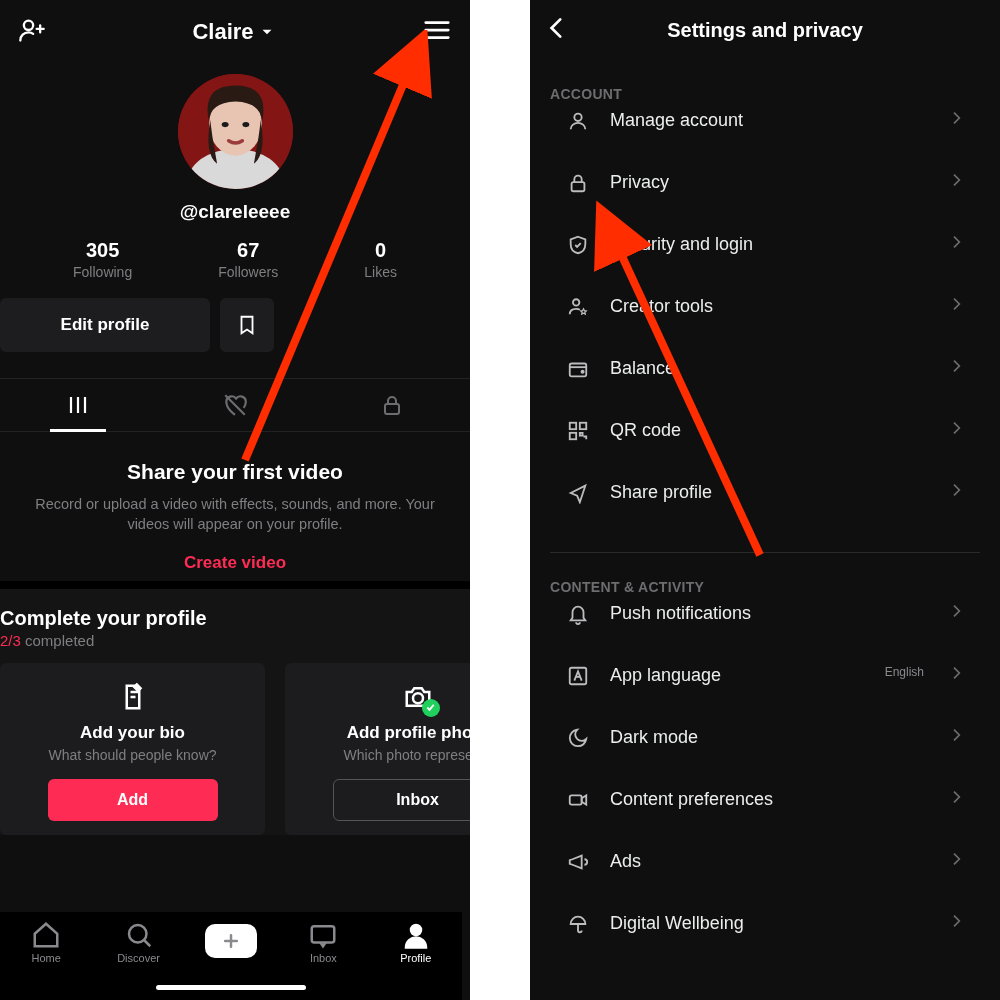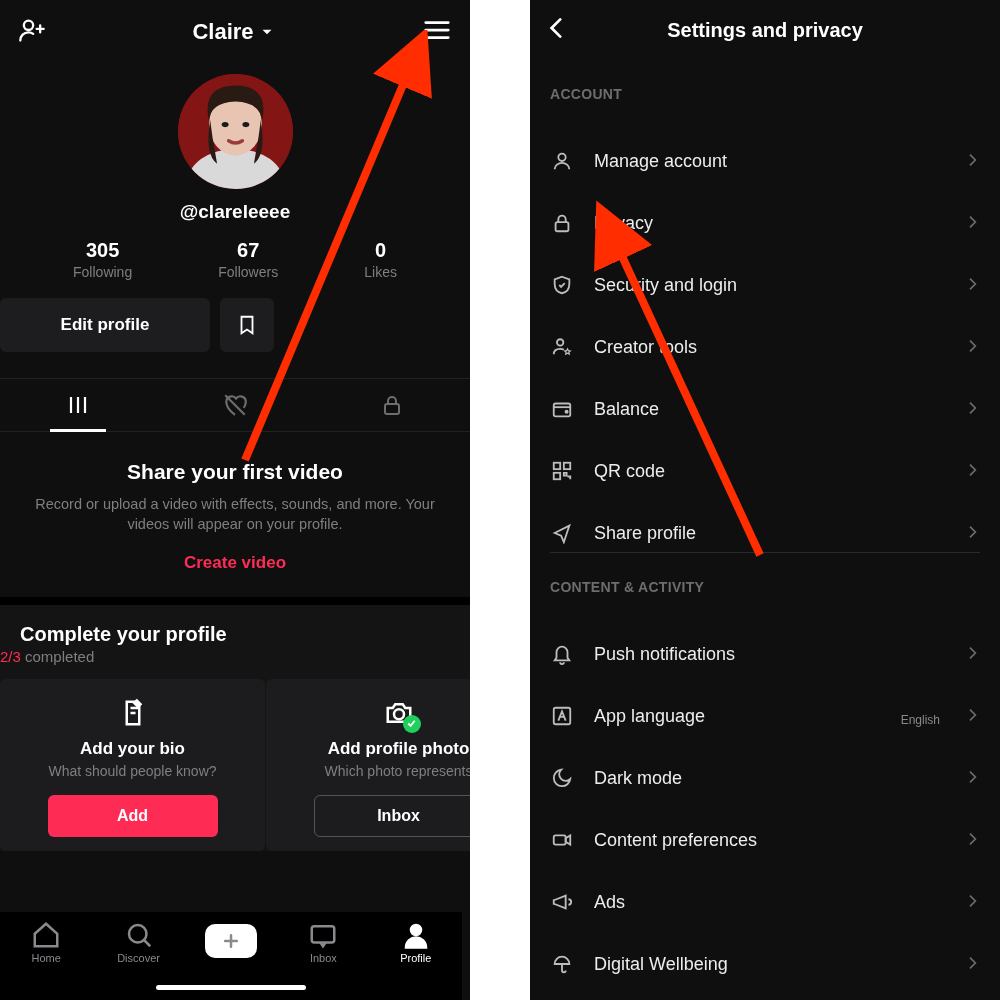--- a/index.html
+++ b/index.html
@@ -22,29 +22,29 @@
   .stat .num { font-size: 20px; font-weight: 700; }
   .stat .lbl { font-size: 14px; color: #7f7f82; margin-top: 2px; }
   .edit-row { display: flex; justify-content: flex-start; gap: 10px; padding-bottom: 26px; }
   .edit-btn { background: #1d1d1f; color: #fff; font-size: 17px; font-weight: 600; border: 0; border-radius: 6px; height: 54px; width: 210px; }
   .bmk-btn { background: #1d1d1f; border: 0; border-radius: 6px; height: 54px; width: 54px; display:flex; align-items:center; justify-content:center;}
   .tabbar { display: flex; border-top: 1px solid #222; border-bottom: 1px solid #222; height: 54px; }
   .tabbar .tab { flex: 1; display: flex; align-items: center; justify-content: center; position: relative; }
   .tabbar .tab.active::after { content: ""; position: absolute; bottom: -1px; left: 50%; transform: translateX(-50%); width: 56px; height: 3px; background: #fff; }
   .tabbar svg { stroke: #6d6d70; }
   .tabbar .tab.active svg { stroke: #fff; }
-  .share-block { text-align: center; padding: 28px 28px 24px; }
+  .share-block { text-align: center; padding: 28px 28px 8px; }
   .share-block h2 { font-size: 21px; font-weight: 700; margin-bottom: 10px; }
   .share-block p { font-size: 14.5px; color: #7f7f82; line-height: 1.4; }
   .create-link { color: #fe2c55; font-size: 17px; font-weight: 700; margin-top: 18px; display: inline-block; }
   .complete { background: #141415; padding: 18px 0 0 0; border-top: 8px solid #000;}
-  .complete h3 { font-size: 20px; font-weight: 700; padding: 0 0 2px 0; margin-left: 20px;}
+  .complete h3 { font-size: 20px; font-weight: 700; padding: 0 0 2px 0;}
   .complete .sub { font-size: 15px; color: #7f7f82; }
   .complete .sub .done { color: #fe2c55; }
-  .cards { display: flex; gap: 1px; margin-top: 14px; overflow: hidden;}
+  .cards { display: flex; gap: 20px; margin-top: 14px; overflow: hidden;}
   .card { background: #1c1c1e; border-radius: 6px; width: 265px; flex-shrink:0; text-align: center; padding: 16px 10px 14px; }
   .card .ic { height: 36px; margin-bottom: 8px; display:flex; align-items:center; justify-content:center; position:relative;}
   .card .ct { font-size: 17px; font-weight: 700; margin-bottom: 4px; color:#fff;}
   .card .cs { font-size: 14px; color: #7f7f82; margin-bottom: 16px; }
   .card .cb { width: 170px; height: 42px; border-radius: 6px; font-size: 16px; font-weight: 700; border: 0; }
   .cb-primary { background: #fe2c55; color: #fff; }
   .cb-outline { background: transparent; color: #fff; border: 1.5px solid #555 !important; }
   .green-check { position:absolute; right: calc(50% - 22px); bottom: -2px; width:18px; height:18px; border-radius:50%; background:#20d05c; display:flex; align-items:center; justify-content:center;}
   .bottom-nav { position: absolute; bottom: 0; left: 0; right: 8px; height: 88px; background: #000; display: flex; align-items: flex-start; justify-content: space-around; padding-top: 8px;}
   .bn-item { text-align: center; color: #8a8a8e; font-size: 11px; display:flex; flex-direction:column; align-items:center; gap:2px; width: 80px;}
@@ -54,21 +54,21 @@
   .create-btn { width: 52px; height: 34px; border-radius: 10px; background: #fff; position: relative; display:flex; align-items:center; justify-content:center; margin-top:4px;}
   .create-btn::before { content:""; position:absolute; left:-5px; top:0; bottom:0; width:12px; background:#25f4ee; border-radius:10px 0 0 10px; z-index:-1;}
   .create-btn::after { content:""; position:absolute; right:-5px; top:0; bottom:0; width:12px; background:#fe2c55; border-radius:0 10px 10px 0; z-index:-1;}
   .home-ind { position:absolute; bottom:10px; left:50%; transform:translateX(-50%); width:150px; height:5px; background:#fff; border-radius:3px;}
 
   
   .p2-top { display:flex; align-items:center; height:60px; position:relative;}
   .p2-top .back { position:absolute; left:14px;}
   .p2-top .title { margin:0 auto; font-size:20px; font-weight:700;}
   .sect { font-size:14px; color:#6d6d70; font-weight:600; letter-spacing:.3px; padding: 26px 20px 8px;}
-  .row { display:flex; align-items:flex-end; height:62px; padding:0 20px; gap:20px;}
+  .row { display:flex; align-items:flex-start; height:62px; padding:0 36px; gap:20px;}
   .row .ic { width:24px; display:flex; align-items:center; justify-content:center;}
   .row .txt { flex:1; font-size:18px; color:#eceded;}
   .row .val { font-size:12px; color:#8a8a8e; margin-right:4px;}
   .row .chev { color:#6d6d70;}
   .divider { height:1px; background:#2a2a2c; margin: 8px 20px 0;}
 
   
   .arrow { position:absolute; pointer-events:none; }
 </style>
 </head>

